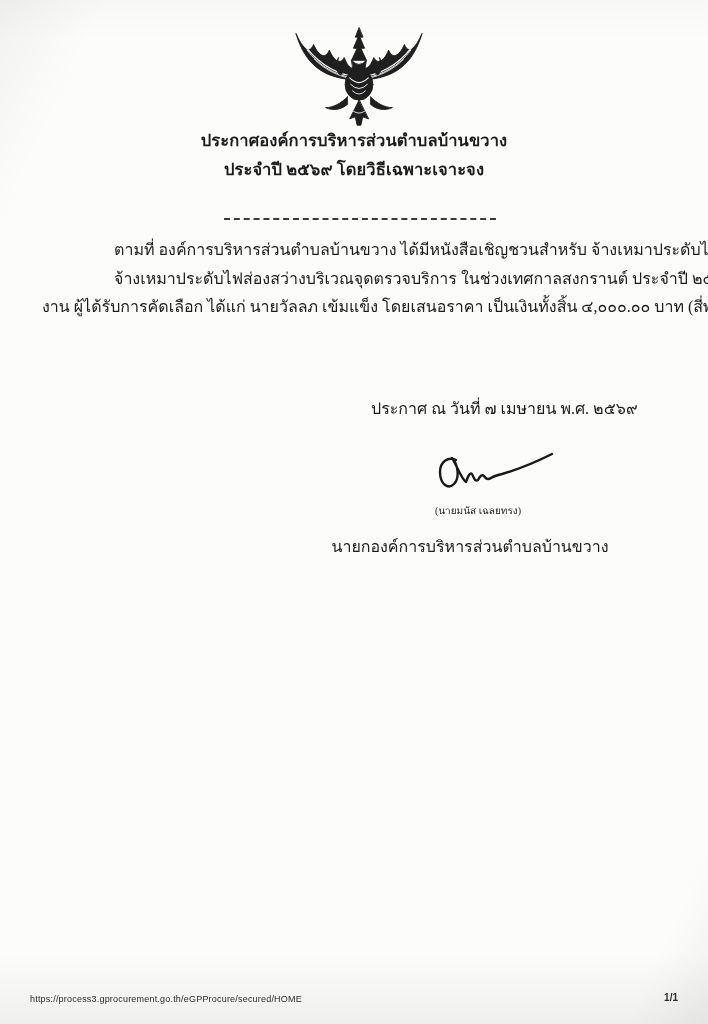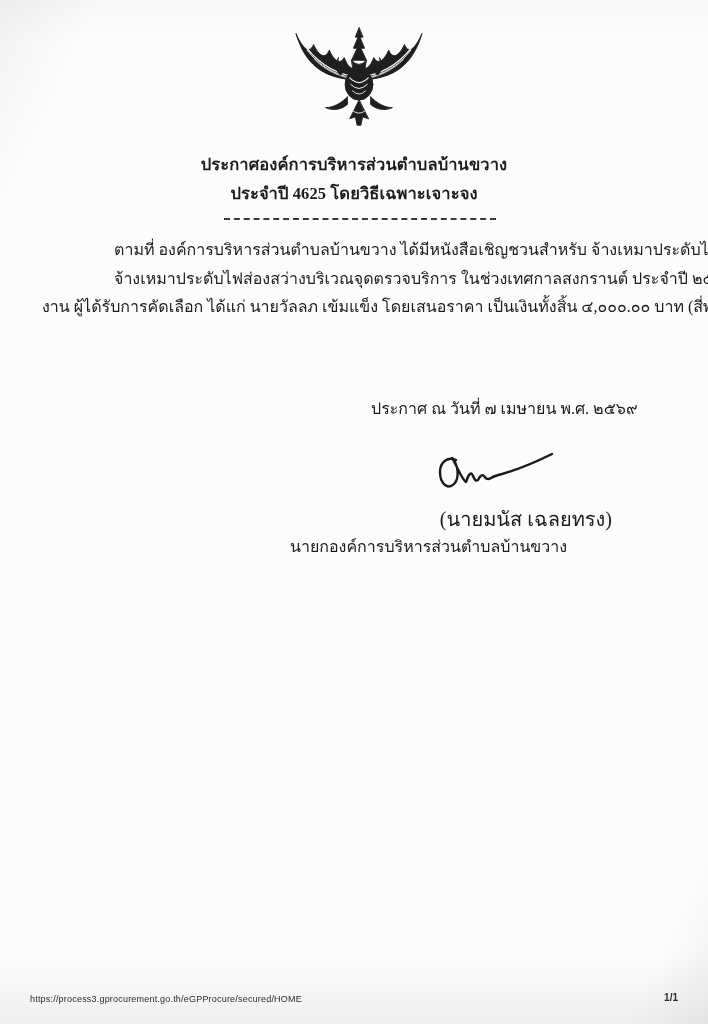--- a/index.html
+++ b/index.html
@@ -10,31 +10,31 @@
     background:
       linear-gradient(115deg, rgba(0,0,0,0.045) 0%, rgba(0,0,0,0) 9%),
       linear-gradient(295deg, rgba(0,0,0,0.05) 0%, rgba(0,0,0,0) 7%),
       linear-gradient(180deg, rgba(0,0,0,0.02) 0%, rgba(0,0,0,0) 4%, rgba(0,0,0,0) 93%, rgba(0,0,0,0.05) 100%),
       #fcfcfb;
     font-family:"Liberation Serif","DejaVu Serif",serif;
     color:#1c1c1c;
     overflow:hidden;
   }
   .emblem{position:absolute;left:283px;top:26px;width:152px;height:102px;}
-  .title-block{position:absolute;left:0;top:126px;width:708px;text-align:center;margin-top:24px;}
+  .title-block{position:absolute;left:0;top:126px;width:708px;text-align:center;}
   .title-line{font-weight:bold;font-size:16.5px;line-height:29px;letter-spacing:.1px;}
   .divider{position:absolute;left:224px;top:218px;width:272px;height:0;border-top:2px dashed #3a3a3a;}
   .body-text{position:absolute;left:42px;top:236px;width:626px;font-size:16px;line-height:28.5px;}
   .para{margin:0;}
   .line{white-space:nowrap;}
   .line.indent{padding-left:72px;}
   .date-line{position:absolute;left:371px;top:396px;font-size:16px;white-space:nowrap;}
   .signature{position:absolute;left:428px;top:442px;width:130px;height:58px;}
-  .sign-name{position:absolute;left:312px;top:503px;width:300px;text-align:right;font-size:20px;}
-  .sign-position{position:absolute;left:290px;top:534px;width:360px;text-align:left;font-size:16px;}
+  .sign-name{position:absolute;left:328px;top:503px;width:300px;text-align:center;font-size:10px;}
+  .sign-position{position:absolute;left:290px;top:534px;width:360px;text-align:center;font-size:16px;}
   .footer-url{position:absolute;left:30px;top:994px;font-family:"Liberation Sans","DejaVu Sans",sans-serif;font-size:9px;color:#2b2b2b;letter-spacing:.2px;}
   .footer-page{position:absolute;right:30px;top:992px;font-family:"Liberation Sans","DejaVu Sans",sans-serif;font-size:10px;font-weight:bold;color:#2b2b2b;text-align:right;}
 </style>
 </head>
 <body>
 
 <div class="page">
 
   <svg class="emblem" viewBox="0 0 160 110" aria-hidden="true">
     <g fill="none" stroke="#1f1f1f" stroke-width="2" stroke-linecap="round">
@@ -64,21 +64,21 @@
       <path d="M68,76 C60,84 52,88 44,88 C52,92 62,90 68,84" fill="#1f1f1f" stroke-width="1"></path>
       <path d="M92,76 C100,84 108,88 116,88 C108,92 98,90 92,84" fill="#1f1f1f" stroke-width="1"></path>
 
       <path d="M80,80 L70,100 L76,98 L78,107 L82,107 L84,98 L90,100 Z" fill="#1f1f1f" stroke-width="1"></path>
       <path d="M74,92 Q80,96 86,92" stroke="#ffffff" stroke-width="0.9"></path>
     </g>
   </svg>
 
   <div class="title-block">
     <div class="title-line">ประกาศองค์การบริหารส่วนตำบลบ้านขวาง</div>
-    <div class="title-line">ประจำปี 4625 โดยวิธีเฉพาะเจาะจง</div>
+    <div class="title-line">ประจำปี ๒๕๖๙ โดยวิธีเฉพาะเจาะจง</div>
   </div>
 
   <div class="divider"></div>
 
   <div class="body-text">
     <div class="para">
       <div class="line indent">ตามที่ องค์การบริหารส่วนตำบลบ้านขวาง ได้มีหนังสือเชิญชวนสำหรับ จ้างเหมาประดับไฟส่องสว่าง</div>
     </div>
     <div class="para">
       <div class="line indent">จ้างเหมาประดับไฟส่องสว่างบริเวณจุดตรวจบริการ ในช่วงเทศกาลสงกรานต์ ประจำปี ๒๕๖๙ จำนวน ๑</div>

